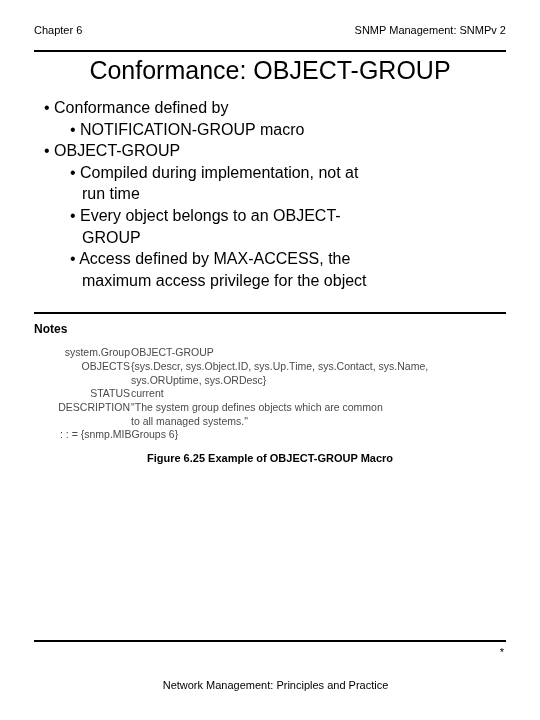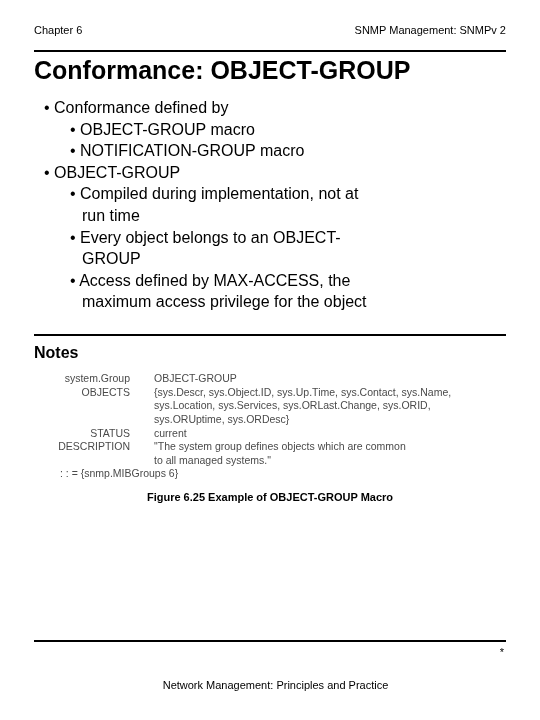--- a/index.html
+++ b/index.html
@@ -30,58 +30,58 @@
       border-top: 2px solid #000;
       margin: 2px 0 4px 0;
     }
     .rule-thin {
       border: none;
       border-top: 2px solid #000;
       margin: 6px 0 8px 0;
     }
     .title {
       font-size: 25px;
-      font-weight: bold;
-      text-align: left;
+      font-weight: normal;
+      text-align: center;
       margin: 0 0 12px 0;
     }
     .bullets {
       font-size: 16px;
       line-height: 1.35;
       margin-left: 10px;
       margin-bottom: 21px;
     }
     .lvl1 {
       margin-left: 0;
     }
     .lvl2 {
       margin-left: 26px;
     }
     .lvl2-cont {
       margin-left: 38px;
     }
     .notes-heading {
-      font-size: 16px;
+      font-size: 12px;
       font-weight: bold;
       margin: 6px 0 10px 0;
     }
     .macro-block {
       font-size: 10.5px;
       color: #4a4a4a;
       line-height: 1.3;
       margin-left: -4px;
       margin-bottom: 10px;
     }
     .macro-row {
       display: flex;
     }
     .macro-label {
       width: 100px;
       text-align: right;
-      padding-right: 24px;
+      padding-right: 1px;
       flex-shrink: 0;
     }
     .macro-val {
       flex: 1;
     }
     .figure-caption {
       font-size: 11px;
       font-weight: bold;
       text-align: center;
       color: #000;
@@ -119,21 +119,20 @@
   <div class="header-row">
     <span>Chapter 6</span>
     <span>SNMP Management: SNMPv 2</span>
   </div>
   <hr class="rule">
 
   <div class="title">Conformance: OBJECT-GROUP</div>
 
   <div class="bullets">
     <div class="lvl1">• Conformance defined by</div>
-    <div class="lvl2">• OBJECT-GROUP macro</div>
     <div class="lvl2">• NOTIFICATION-GROUP macro</div>
     <div class="lvl1">• OBJECT-GROUP</div>
     <div class="lvl2">• Compiled during implementation, not at</div>
     <div class="lvl2-cont">run time</div>
     <div class="lvl2">• Every object belongs to an OBJECT-</div>
     <div class="lvl2-cont">GROUP</div>
     <div class="lvl2">• Access defined by MAX-ACCESS, the</div>
     <div class="lvl2-cont">maximum access privilege for the object</div>
   </div>
 
@@ -142,24 +141,20 @@
   <div class="notes-heading">Notes</div>
 
   <div class="macro-block">
     <div class="macro-row">
       <div class="macro-label">system.Group</div>
       <div class="macro-val">OBJECT-GROUP</div>
     </div>
     <div class="macro-row">
       <div class="macro-label">OBJECTS</div>
       <div class="macro-val">{sys.Descr, sys.Object.ID, sys.Up.Time, sys.Contact, sys.Name,</div>
-    </div>
-    <div class="macro-row">
-      <div class="macro-label"></div>
-      <div class="macro-val">sys.Location, sys.Services, sys.ORLast.Change, sys.ORID,</div>
     </div>
     <div class="macro-row">
       <div class="macro-label"></div>
       <div class="macro-val">sys.ORUptime, sys.ORDesc}</div>
     </div>
     <div class="macro-row">
       <div class="macro-label">STATUS</div>
       <div class="macro-val">current</div>
     </div>
     <div class="macro-row">

